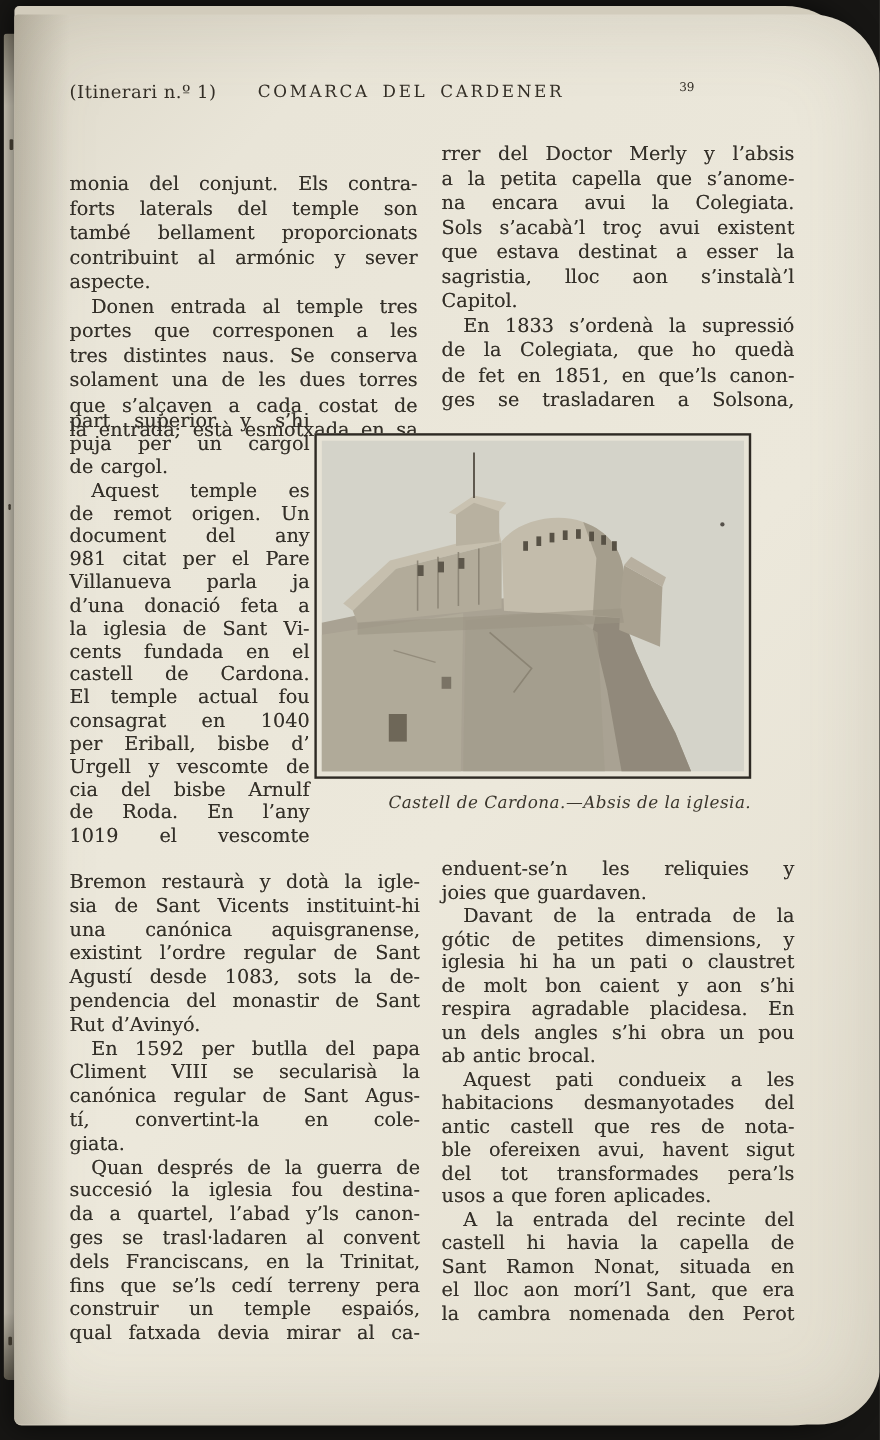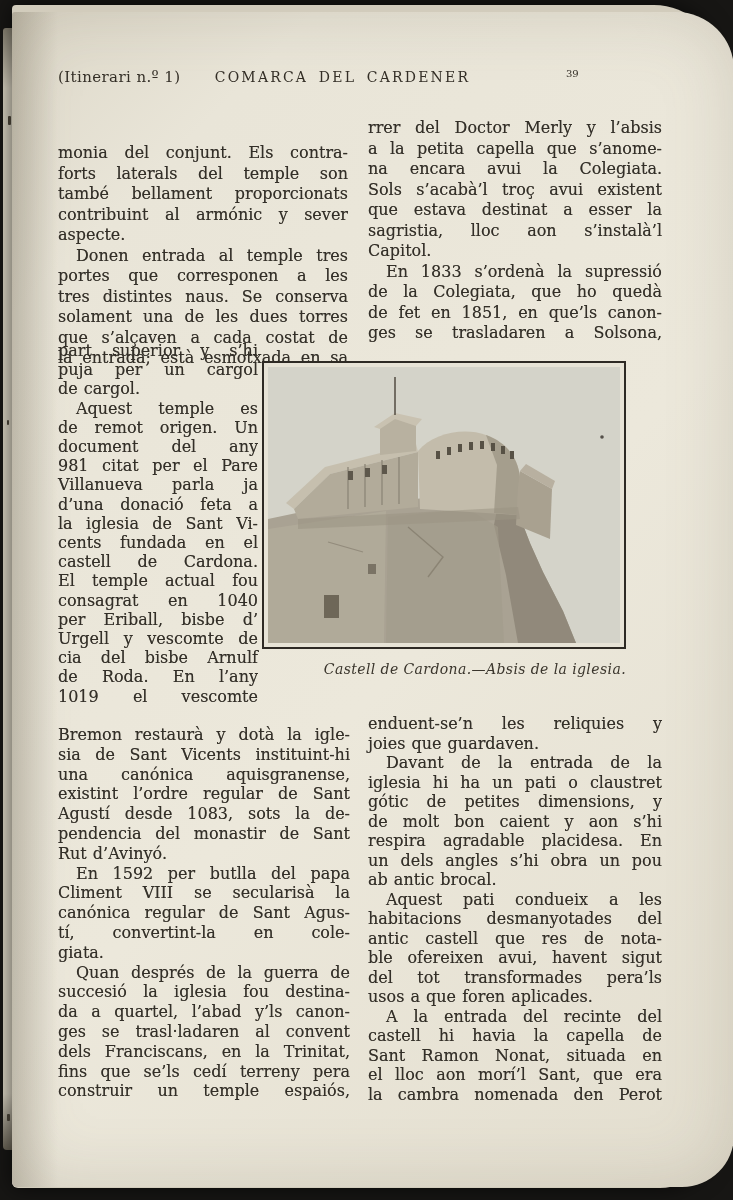--- a/index.html
+++ b/index.html
@@ -109,40 +109,41 @@
         <div class="tl jst">canónica regular de Sant Agus-</div>
         <div class="tl jst">tí, convertint-la en cole-</div>
         <div class="tl">giata.</div>
         <div class="tl jst ind">Quan després de la guerra de</div>
         <div class="tl jst">succesió la iglesia fou destina-</div>
         <div class="tl jst">da a quartel, l’abad y’ls canon-</div>
         <div class="tl jst">ges se trasl·ladaren al convent</div>
         <div class="tl jst">dels Franciscans, en la Trinitat,</div>
         <div class="tl jst">fins que se’ls cedí terreny pera</div>
         <div class="tl jst">construir un temple espaiós,</div>
+        <div class="tl jst">qual fatxada devia mirar al ca-</div>
       </div>
     <div class="col blk-d">
         <div class="tl jst">rrer del Doctor Merly y l’absis</div>
         <div class="tl jst">a la petita capella que s’anome-</div>
         <div class="tl jst">na encara avui la Colegiata.</div>
         <div class="tl jst">Sols s’acabà’l troç avui existent</div>
         <div class="tl jst">que estava destinat a esser la</div>
         <div class="tl jst">sagristia, lloc aon s’instalà’l</div>
         <div class="tl">Capitol.</div>
         <div class="tl jst ind">En 1833 s’ordenà la supressió</div>
         <div class="tl jst">de la Colegiata, que ho quedà</div>
         <div class="tl jst">de fet en 1851, en que’ls canon-</div>
         <div class="tl jst">ges se trasladaren a Solsona,</div>
       </div>
     <div class="col blk-e">
         <div class="tl jst">enduent-se’n les reliquies y</div>
         <div class="tl">joies que guardaven.</div>
         <div class="tl jst ind">Davant de la entrada de la</div>
+        <div class="tl jst">gótic de petites dimensions, y</div>
         <div class="tl jst">iglesia hi ha un pati o claustret</div>
-        <div class="tl jst">gótic de petites dimensions, y</div>
         <div class="tl jst">de molt bon caient y aon s’hi</div>
         <div class="tl jst">respira agradable placidesa. En</div>
         <div class="tl jst">un dels angles s’hi obra un pou</div>
         <div class="tl">ab antic brocal.</div>
         <div class="tl jst ind">Aquest pati condueix a les</div>
         <div class="tl jst">habitacions desmanyotades del</div>
         <div class="tl jst">antic castell que res de nota-</div>
         <div class="tl jst">ble ofereixen avui, havent sigut</div>
         <div class="tl jst">del tot transformades pera’ls</div>
         <div class="tl">usos a que foren aplicades.</div>

